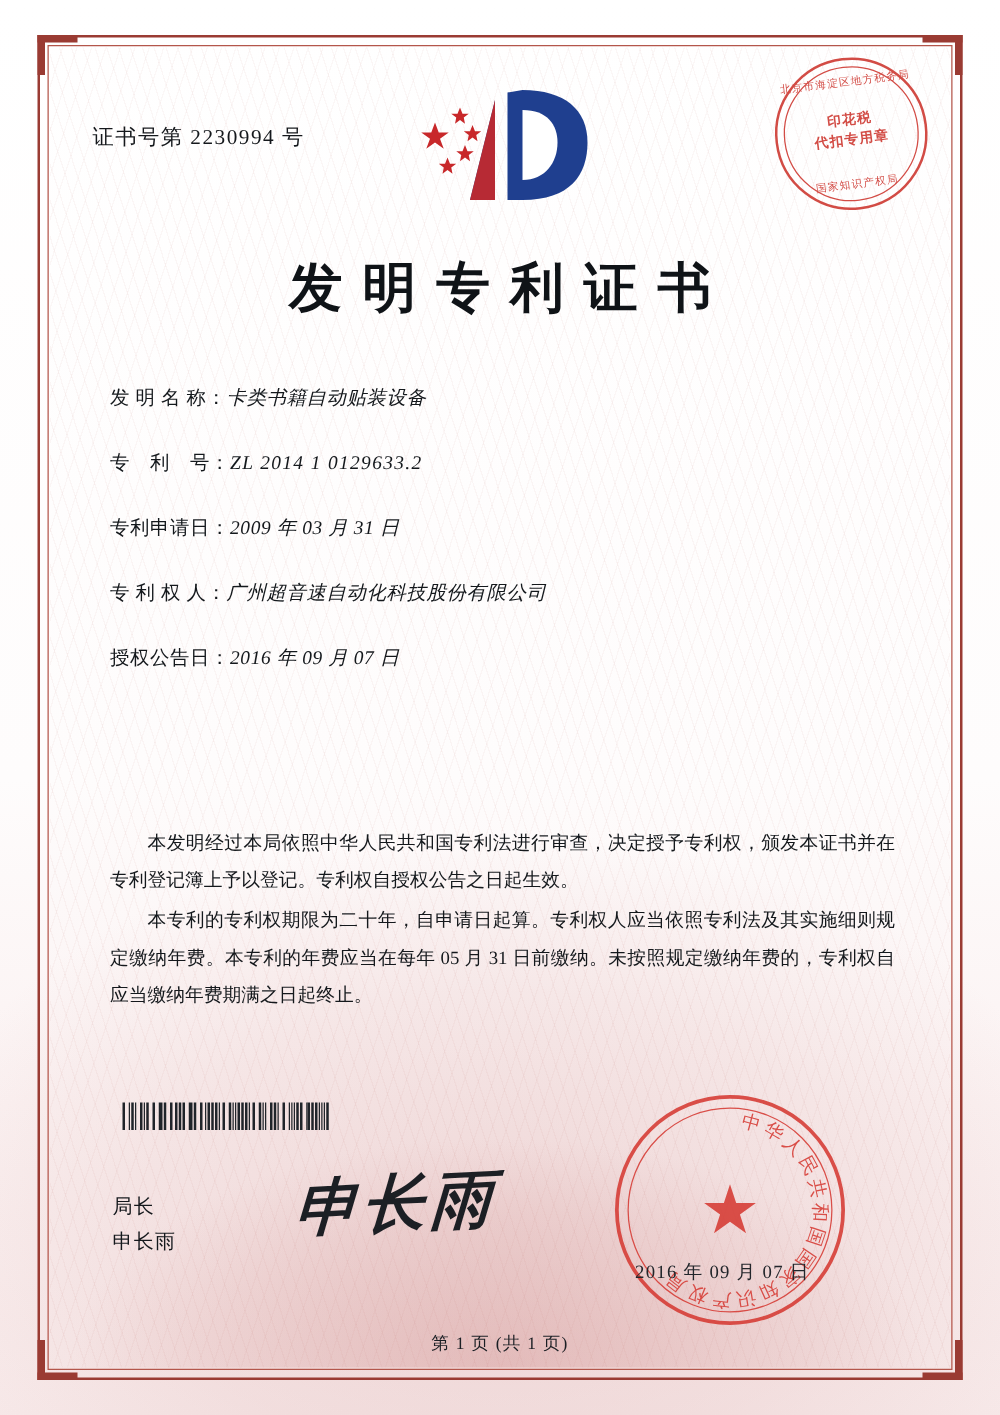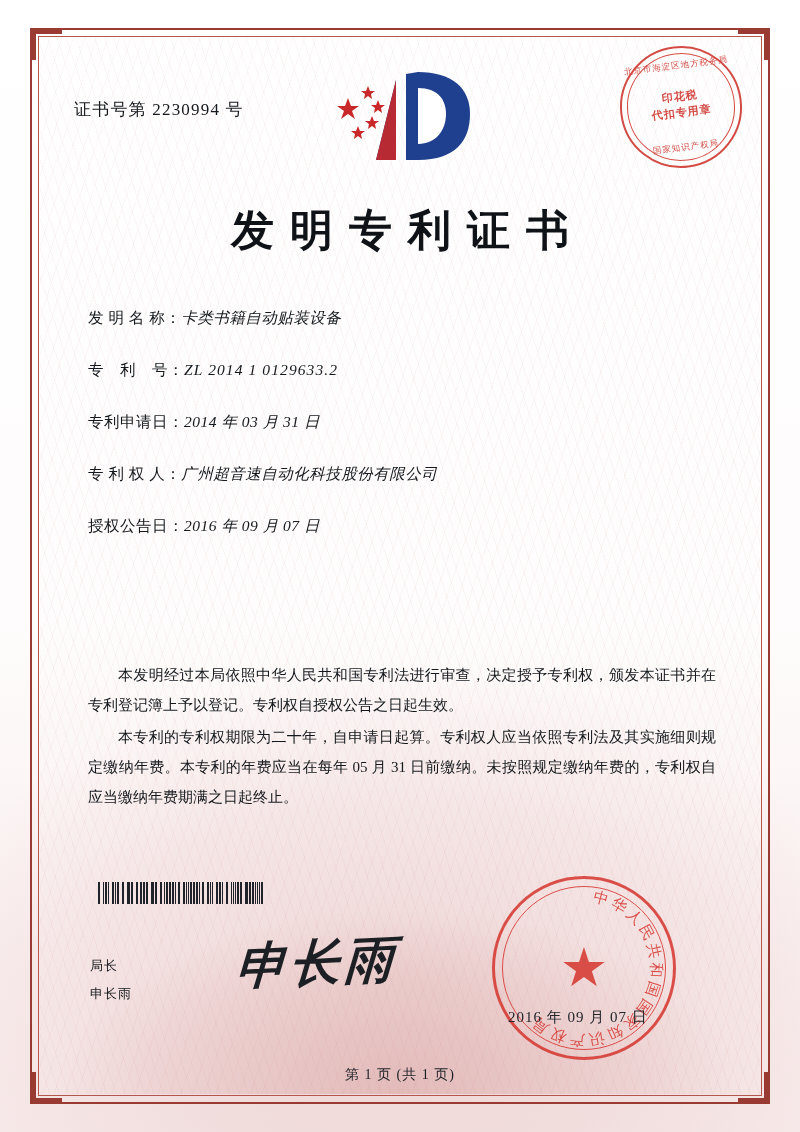--- a/index.html
+++ b/index.html
@@ -178,21 +178,21 @@
     top: 0;
     bottom: 0;
     background: #20242a;
   }
 
   
   .sig-label {
     position: absolute;
     left: 90px;
     top: 952px;
-    font-size: 13px;
+    font-size: 16px;
     line-height: 28px;
     color: #14181c;
     letter-spacing: 1px;
   }
   .sig-hand {
     position: absolute;
     left: 236px;
     top: 930px;
     font-size: 50px;
     color: #1c1f24;
@@ -301,21 +301,21 @@
     <div class="field-row">
       <span class="field-label">发 明 名 称：</span>
       <span class="field-value">卡类书籍自动贴装设备</span>
     </div>
     <div class="field-row">
       <span class="field-label">专　利　号：</span>
       <span class="field-value mono">ZL 2014 1 0129633.2</span>
     </div>
     <div class="field-row">
       <span class="field-label">专利申请日：</span>
-      <span class="field-value">2014 年 03 月 31 日</span>
+      <span class="field-value">2009 年 03 月 31 日</span>
     </div>
     <div class="field-row">
       <span class="field-label">专 利 权 人：</span>
       <span class="field-value">广州超音速自动化科技股份有限公司</span>
     </div>
     <div class="field-row">
       <span class="field-label">授权公告日：</span>
       <span class="field-value">2016 年 09 月 07 日</span>
     </div>
   </div>

